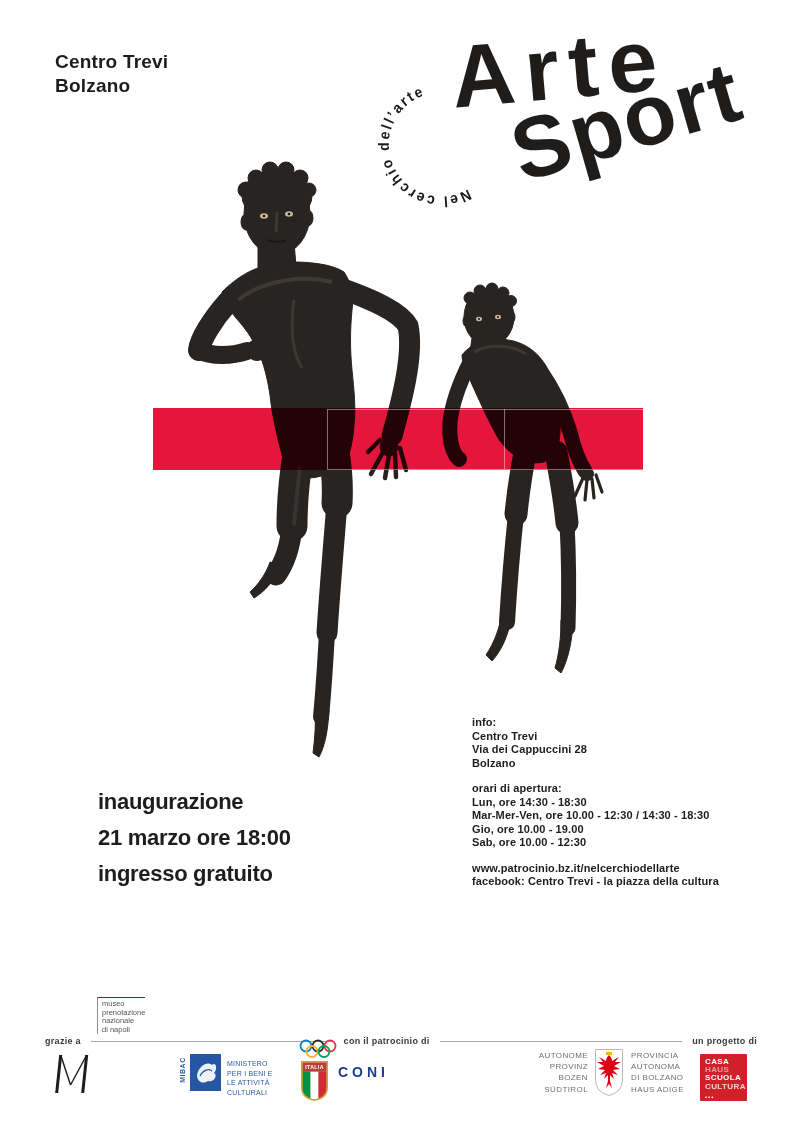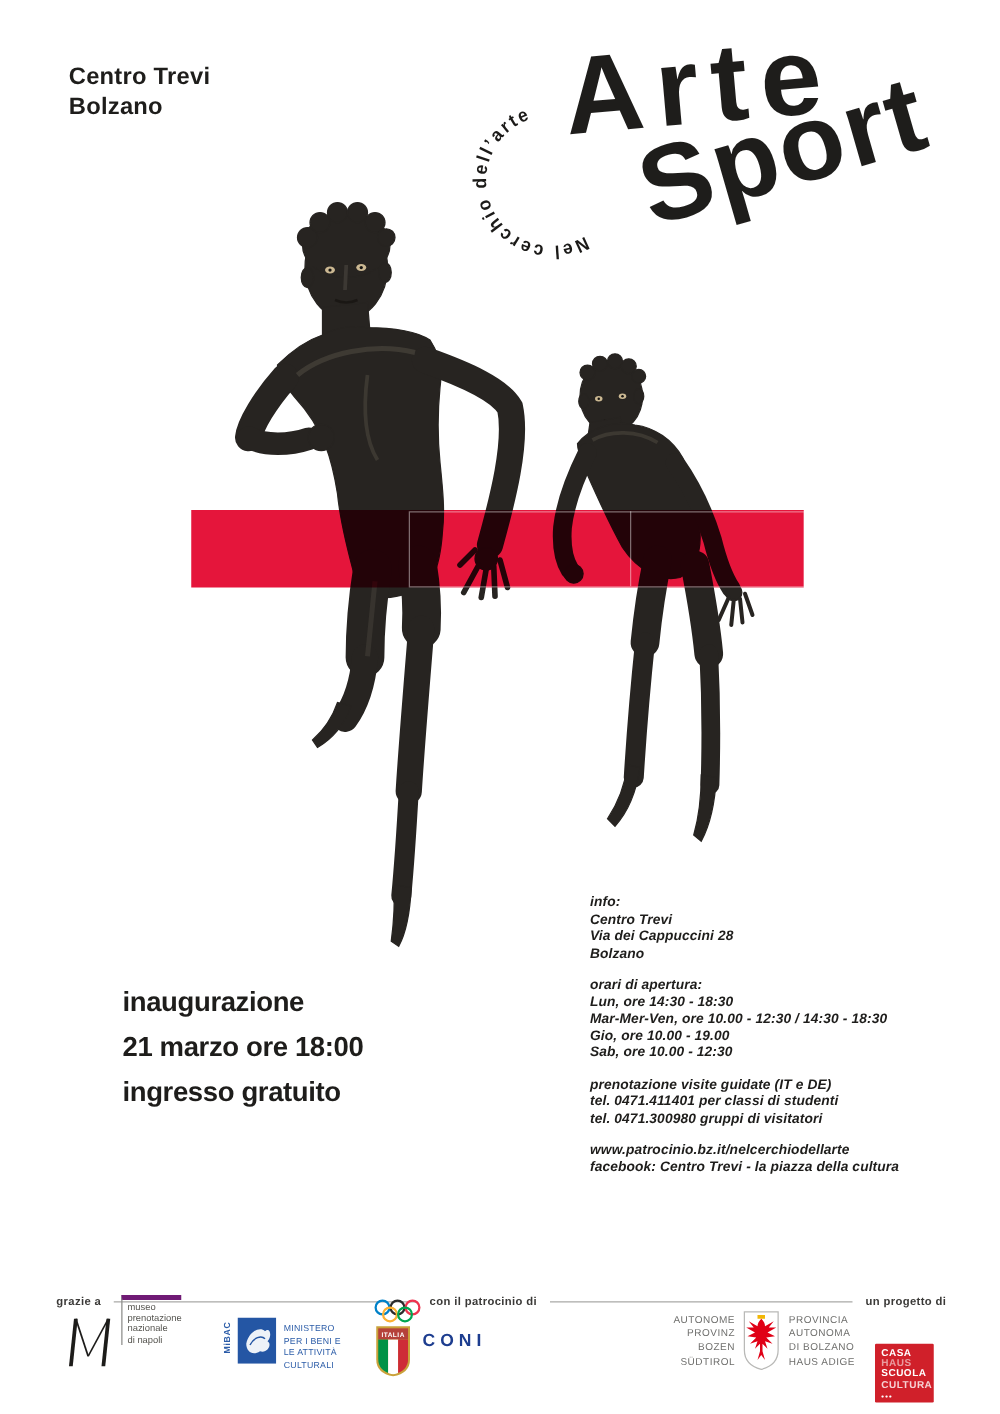--- a/index.html
+++ b/index.html
@@ -18,38 +18,38 @@
 
   
   .band{left:153px;top:408px;width:490px;height:62px;background:#e5153b;mix-blend-mode:multiply;}
   .hairbox{left:327px;top:409px;width:315px;height:59px;border:1px solid rgba(255,255,255,.42);}
   .hairv{left:504px;top:409px;width:1px;height:60px;background:rgba(255,255,255,.42);}
 
   
   .event{left:98px;top:784px;font-size:22px;line-height:36px;font-weight:bold;letter-spacing:-.3px;}
 
   
-  .info{left:472px;top:716px;font-size:11px;line-height:13.5px;font-weight:bold;letter-spacing:.1px;font-style:italic;}
+  .info{left:472px;top:716px;font-size:11px;line-height:13.5px;font-weight:bold;letter-spacing:.1px;}
   .info .grp{margin-bottom:12px;}
 
   
   .frow{left:45px;top:1017px;width:712px;display:flex;align-items:center;margin-top:19px;}
   .flabel{font-size:9px;font-weight:bold;color:#3b3a38;letter-spacing:.3px;white-space:nowrap;}
   .rule{flex:1;border-top:1px solid #a9a9a7;margin:0 10px;height:0;}
 
-  .mannText{left:97px;top:1036px;font-size:7.5px;line-height:8.6px;color:#55544f;
-            border-left:1px solid #8c8c8a;border-top:4px solid #701a75;padding:2px 0 0 4px;}
+  .mannText{left:97px;top:997px;font-size:7.5px;line-height:8.6px;color:#55544f;
+            border-left:1px solid #8c8c8a;border-top:1px solid #701a75;padding:2px 0 0 4px;}
   .mibacV{left:162px;top:1065px;width:44px;height:10px;font-size:7px;font-weight:bold;color:#2b5ca8;
           transform:rotate(-90deg);text-align:center;letter-spacing:.5px;}
   .mibacText{left:227px;top:1059px;font-size:7px;line-height:9.6px;color:#2b5ca8;letter-spacing:.2px;}
   .coniName{left:338px;top:1064px;font-size:14px;font-weight:bold;color:#1d3d8f;letter-spacing:4px;}
   .provDe{left:516px;top:1050px;width:72px;text-align:right;font-size:8px;line-height:11.2px;color:#6f6f6d;letter-spacing:.4px;}
   .provIt{left:631px;top:1050px;font-size:8px;line-height:11.2px;color:#6f6f6d;letter-spacing:.4px;}
   .casa{left:700px;top:1054px;width:47px;height:47px;background:#d0202a;border-radius:1px;
-        padding:4px 0 0 5px;box-sizing:border-box;font-size:8px;line-height:8.2px;font-weight:bold;letter-spacing:.4px;color:#fff;margin-top:21px;}
+        padding:4px 0 0 5px;box-sizing:border-box;font-size:8px;line-height:8.2px;font-weight:bold;letter-spacing:.4px;color:#fff;}
   .casa .dim{color:rgba(255,255,255,.55);}
   .casa .dim2{color:rgba(255,255,255,.8);}
   .casa .dots{font-size:6px;letter-spacing:1px;margin-top:2px;}
 </style>
 </head>
 <body>
 
 <div class="poster">
 
   <svg class="abs" style="left:0;top:0;" width="800" height="1131" viewBox="0 0 800 1131" aria-hidden="true">
@@ -171,25 +171,20 @@
       <div>Bolzano</div>
     </div>
     <div class="grp">
       <div>orari di apertura:</div>
       <div>Lun, ore 14:30 - 18:30</div>
       <div>Mar-Mer-Ven, ore 10.00 - 12:30 / 14:30 - 18:30</div>
       <div>Gio, ore 10.00 - 19.00</div>
       <div>Sab, ore 10.00 - 12:30</div>
     </div>
     <div class="grp">
-      <div>prenotazione visite guidate (IT e DE)</div>
-      <div>tel. 0471.411401 per classi di studenti</div>
-      <div>tel. 0471.300980 gruppi di visitatori</div>
-    </div>
-    <div class="grp">
       <div>www.patrocinio.bz.it/nelcerchiodellarte</div>
       <div>facebook: Centro Trevi - la piazza della cultura</div>
     </div>
   </div>
 
   <div class="abs frow">
     <span class="flabel">grazie a</span>
     <span class="rule"></span>
     <span class="flabel">con il patrocinio di</span>
     <span class="rule"></span>

